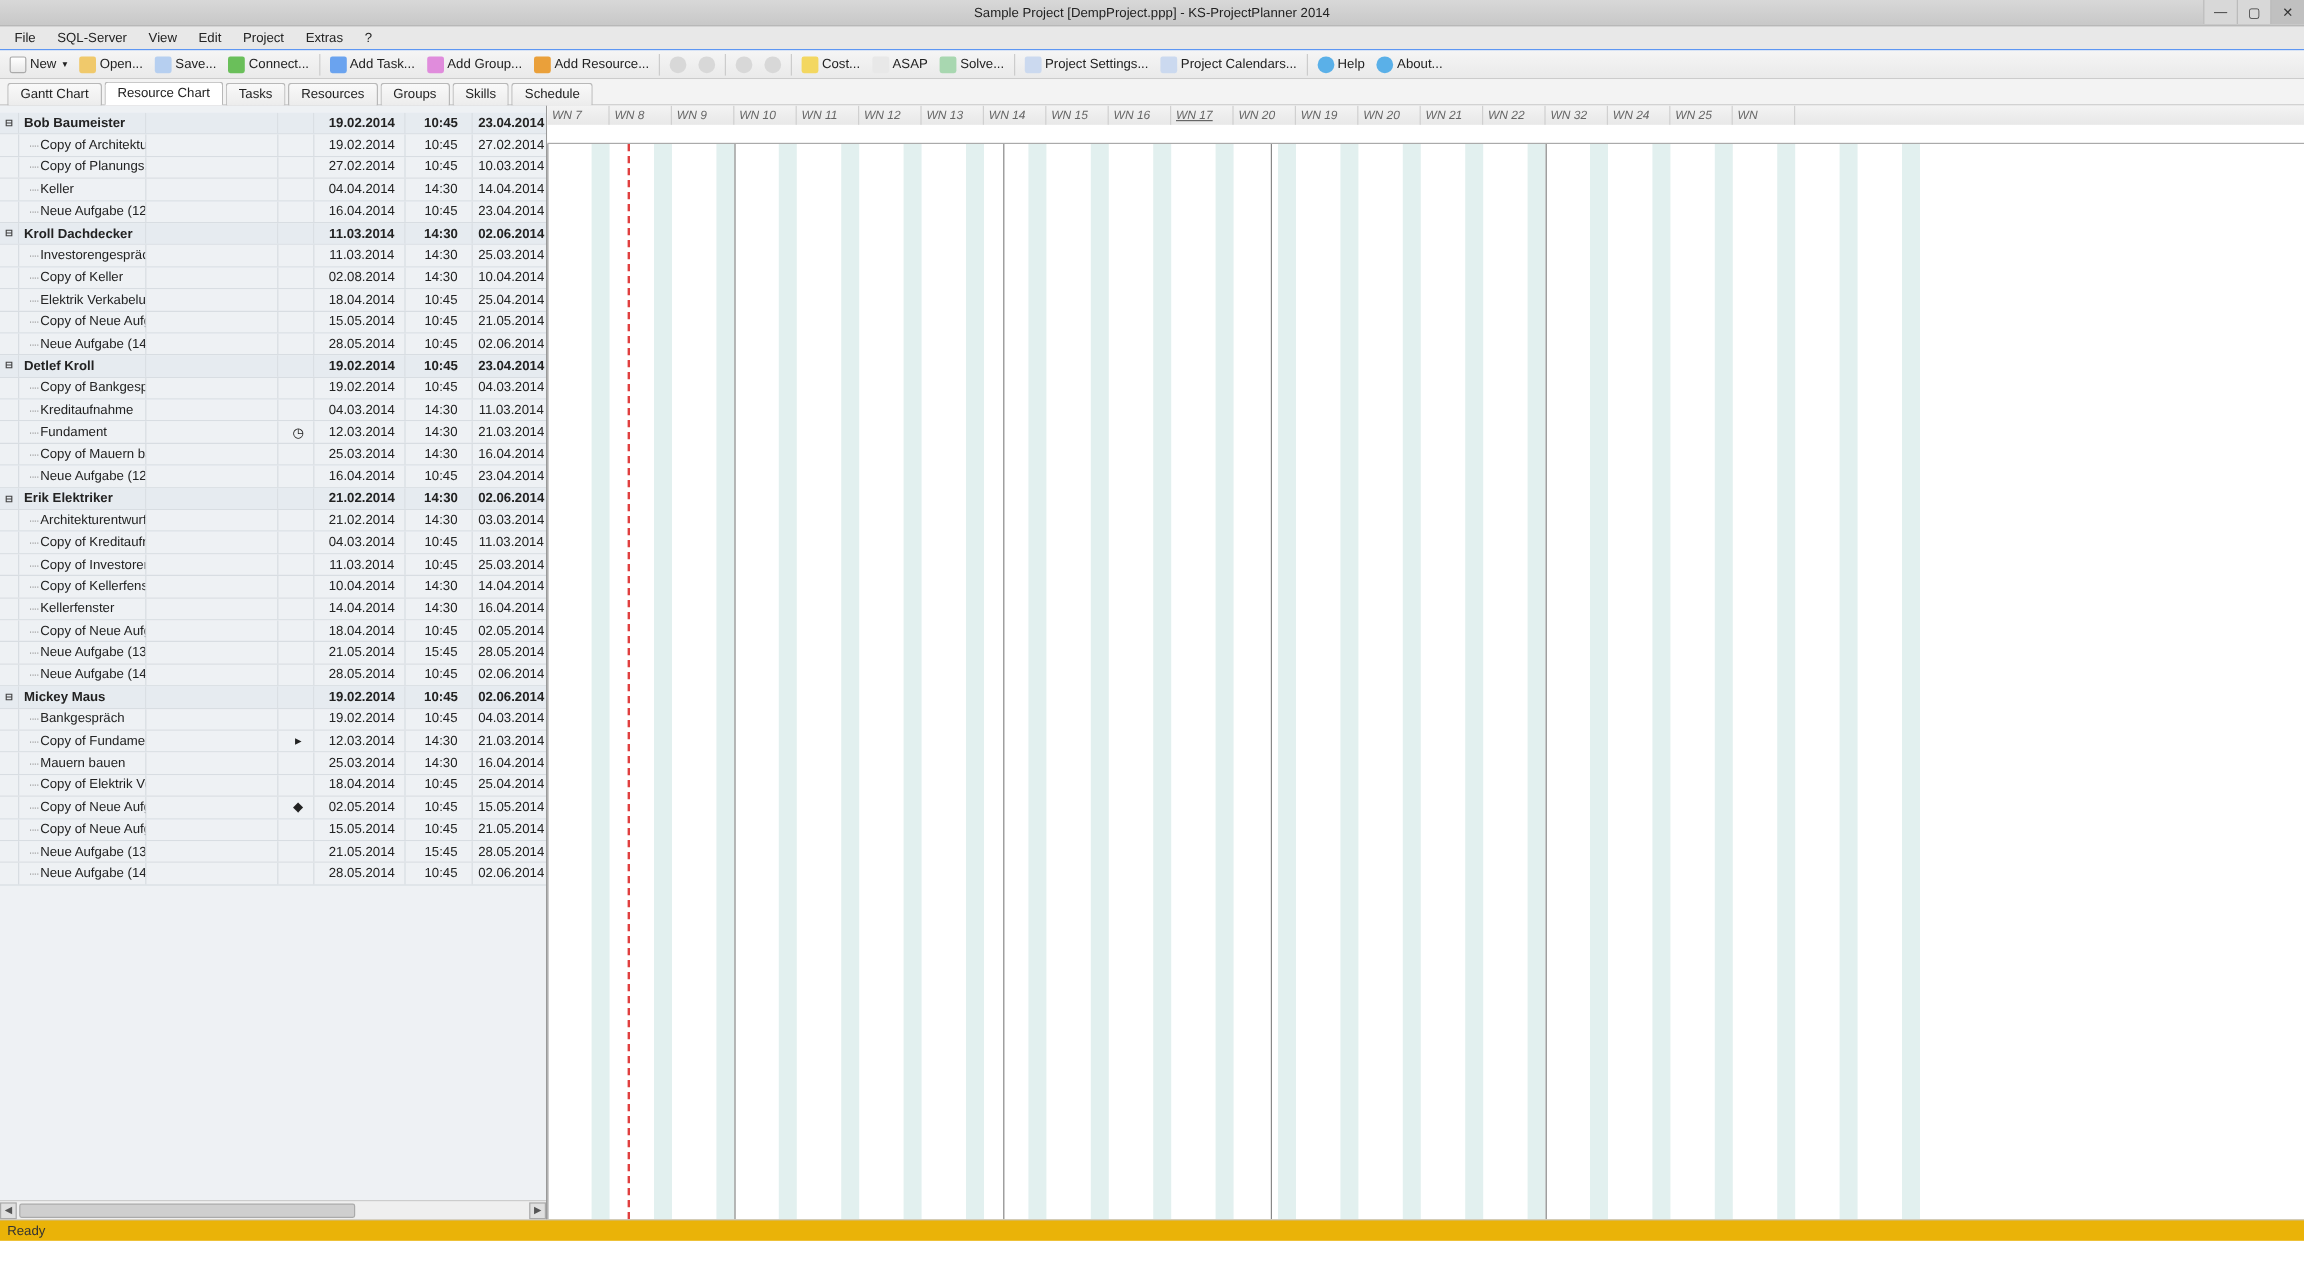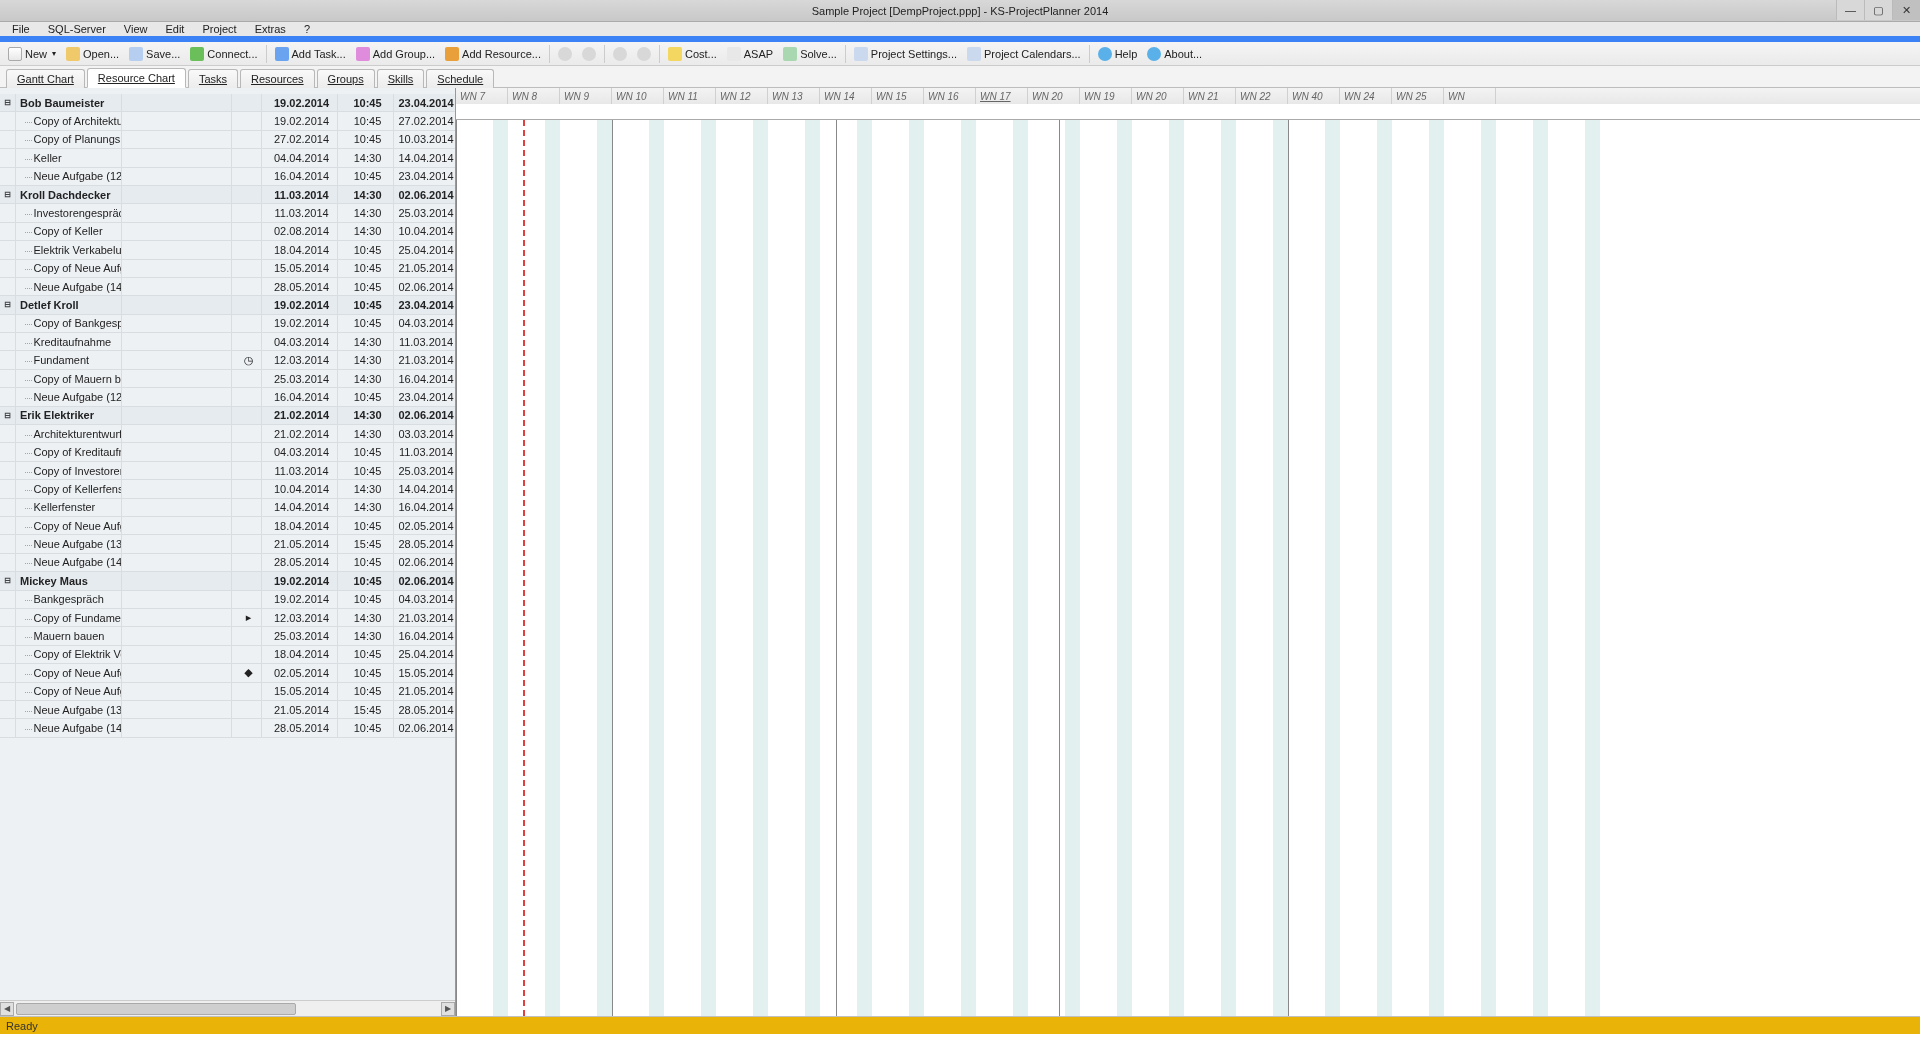--- a/index.html
+++ b/index.html
@@ -6,32 +6,32 @@
 body { width: 1920px; height: 1058px; background: #fff; overflow: hidden; position: relative; }
 
 
 .titlebar { height: 22px; background: linear-gradient(#d8d8d8,#c8c8c8); display: flex; align-items: center; justify-content: center; position: relative; border-bottom: 1px solid #aaa; }
 .titlebar .title { color: #222; font-size: 11px; }
 .titlebar .wbtns { position: absolute; right: 0; top: 0; display: flex; }
 .titlebar .wbtn { width: 28px; height: 20px; display: flex; align-items: center; justify-content: center; color: #333; background: #d8d8d8; border-left: 1px solid #bbb; cursor: default; }
 .titlebar .wbtn.close { background: #c0c0c0; }
 
 
-.menubar { height: 20px; background: #e8e8e8; display: flex; align-items: center; padding: 0 4px; gap: 2px; border-bottom: 6px solid #3b82f6; }
+.menubar { height: 20px; background: #e8e8e8; display: flex; align-items: center; padding: 0 4px; gap: 2px; border-bottom: 1px solid #3b82f6; }
 .menubar .mitem { padding: 2px 8px; color: #222; }
 
 
 .toolbar { height: 24px; background: linear-gradient(#f5f5f5,#eaeaea); display: flex; align-items: center; padding: 0 4px; gap: 2px; border-bottom: 1px solid #ccc; }
 .toolbar .tbtn { display: flex; align-items: center; gap: 3px; padding: 2px 4px; color: #222; }
 .tbtn .ico { width: 14px; height: 14px; display: inline-block; border-radius: 2px; }
 .toolbar .sep { width: 1px; height: 18px; background: #ccc; margin: 0 2px; }
 
 
 .tabstrip { height: 22px; background: #f3f3f3; display: flex; align-items: flex-end; padding-left: 6px; border-bottom: 1px solid #bdbdbd; gap: 2px; }
-.tab { padding: 3px 10px; border: 1px solid #b8b8b8; border-bottom: none; border-radius: 3px 3px 0 0; background: linear-gradient(#f9f9f9,#ececec); color: #222; position: relative; top: 1px; text-decoration: underline; }
+.tab { padding: 3px 10px; border: 1px solid #b8b8b8; border-bottom: none; border-radius: 3px 3px 0 0; background: linear-gradient(#f9f9f9,#ececec); color: #222; position: relative; top: 1px; }
 .tab.active { background: #fff; border-bottom: 1px solid #fff; z-index: 2; font-weight: normal; }
 
 
 .main { display: flex; height: 928px; }
 .left { width: 456px; border-right: 1px solid #999; display: flex; flex-direction: column; background: #eef1f4; }
 .right { flex: 1; position: relative; overflow: hidden; background: #fff; }
 
 
 .gridhead { display: flex; height: 32px; background: linear-gradient(#f7f7f7,#e6e6e6); border-bottom: 1px solid #c0c0c0; }
 .ghcell { border-right: 1px solid #ccc; display: flex; align-items: center; padding-left: 6px; color: #222; }
@@ -621,21 +621,21 @@
           <div class="week" style="width: 52px;">WN 13</div>
           <div class="week" style="width: 52px;">WN 14</div>
           <div class="week" style="width: 52px;">WN 15</div>
           <div class="week" style="width: 52px;">WN 16</div>
           <div class="week" style="width: 52px; text-decoration: underline;">WN 17</div>
           <div class="week" style="width: 52px;">WN 20</div>
           <div class="week" style="width: 52px;">WN 19</div>
           <div class="week" style="width: 52px;">WN 20</div>
           <div class="week" style="width: 52px;">WN 21</div>
           <div class="week" style="width: 52px;">WN 22</div>
-          <div class="week" style="width: 52px;">WN 40</div>
+          <div class="week" style="width: 52px;">WN 32</div>
           <div class="week" style="width: 52px;">WN 24</div>
           <div class="week" style="width: 52px;">WN 25</div>
           <div class="week" style="width: 52px;">WN</div>
         </div>
     </div>
     <div class="timebody" id="timebody">
         <div class="wkbg" style="left: 37.1429px; width: 14.8571px;"></div>
         <div class="wkbg" style="left: 89.1429px; width: 14.8571px;"></div>
         <div class="wkbg" style="left: 141.143px; width: 14.8571px;"></div>
         <div class="wkbg" style="left: 193.143px; width: 14.8571px;"></div>

